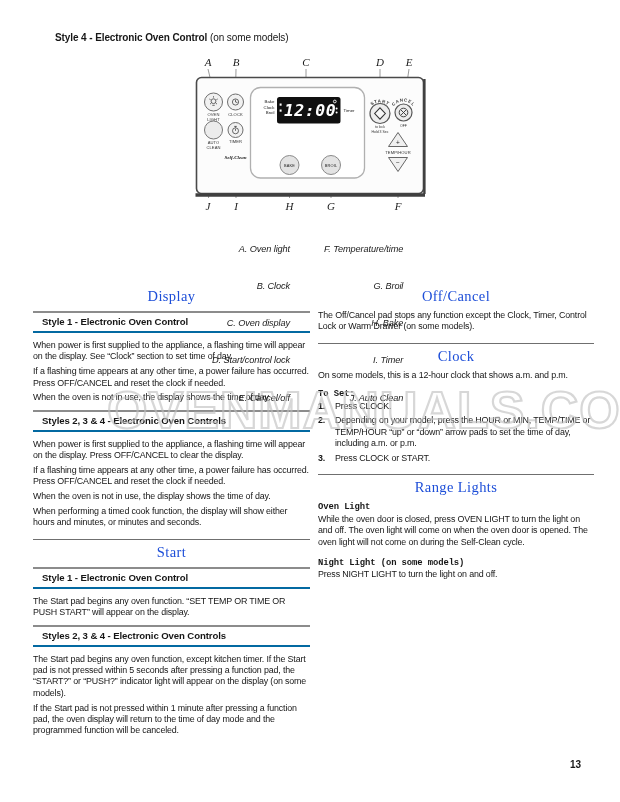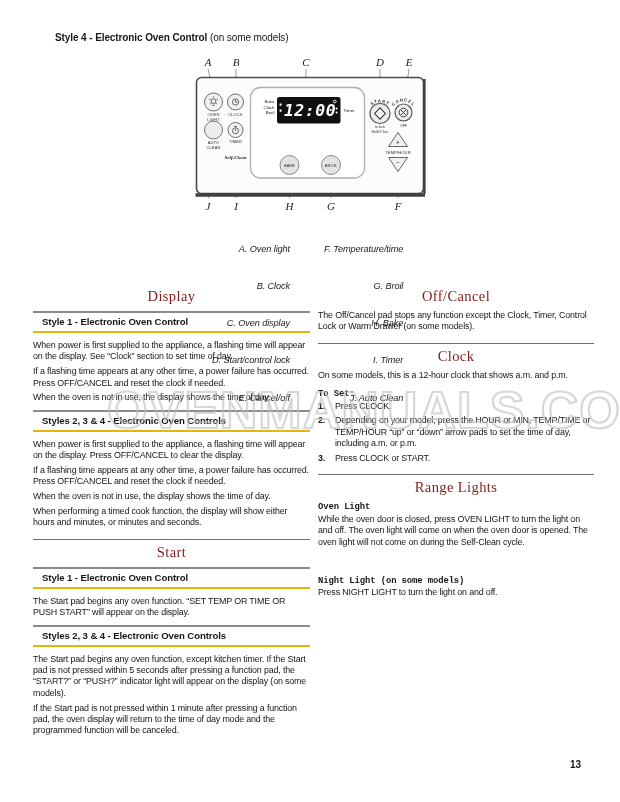--- a/index.html
+++ b/index.html
@@ -10,23 +10,23 @@
   }
   .doc-title{position:absolute;left:33px;top:32px;font-size:10px;letter-spacing:-0.1px;margin-left:22px;}
   .doc-title .b{font-weight:bold;}
   .diagram-svg{position:absolute;left:0;top:50px;}
   .legend{position:absolute;font-style:italic;font-size:9.2px;line-height:12.4px;color:#222;white-space:pre;letter-spacing:-0.1px;text-align:right;}
   .legend-left{left:212px;top:218px;}
   .legend-right{left:324px;top:218px;}
   .col{position:absolute;top:288px;}
   .col-left{left:33px;width:277px;}
   .col-right{left:318px;width:276px;}
-  .sec-h{font-family:"Liberation Serif",serif;font-size:14.5px;color:#7f1d1d;text-align:center;letter-spacing:0.4px;margin:0 0 5px;}
+  .sec-h{font-family:"Liberation Serif",serif;font-size:14.5px;color:#1d4ed8;text-align:center;letter-spacing:0.4px;margin:0 0 5px;}
   .sep{border-top:1.5px solid #6f6f6f;margin:10px 0 4px;}
-  .style-box{border-top:2px solid #8c8c8c;border-bottom:2px solid #eab308;padding:3px 0 4px 9px;font-weight:bold;font-size:9.6px;margin:6px 0 7px;letter-spacing:-0.1px;}
+  .style-box{border-top:2px solid #8c8c8c;border-bottom:2px solid #0369a1;padding:3px 0 4px 9px;font-weight:bold;font-size:9.6px;margin:6px 0 7px;letter-spacing:-0.1px;}
   p.body-p{font-size:8.9px;line-height:11.4px;margin:0 0 3.4px;letter-spacing:-0.15px;}
   .sub-b{font-weight:bold;font-size:8.9px;line-height:11.4px;margin:8px 0 0;letter-spacing:-0.1px;font-family:Liberation Mono, monospace;}
   .step{display:flex;font-size:8.9px;line-height:11.4px;margin:0 0 3.4px;letter-spacing:-0.15px;}
   .step-num{font-weight:bold;width:17px;flex:none;}
   .step-txt{flex:1;}
   .watermark{
     position:absolute;left:68px;top:380px;z-index:6;pointer-events:none;white-space:nowrap;
     font-size:52px;font-weight:bold;letter-spacing:1px;
     color:transparent;margin-left:39px;-webkit-text-stroke:2.2px rgba(190,190,190,0.62);
   }
@@ -238,19 +238,19 @@
   </div>
   <div class="step">
     <span class="step-num">3.</span>
     <span class="step-txt">Press CLOCK or START.</span>
   </div>
 
   <div class="sep"></div>
   <div class="sec-h">Range Lights</div>
   <p class="sub-b" style="margin-top:6px;">Oven Light</p>
   <p class="body-p">While the oven door is closed, press OVEN LIGHT to turn the light on and off. The oven light will come on when the oven door is opened. The oven light will not come on during the Self-Clean cycle.</p>
-  <p class="sub-b" style="margin-top:28px;">Night Light (on some models)</p>
+  <p class="sub-b" style="margin-top:10px;">Night Light (on some models)</p>
   <p class="body-p">Press NIGHT LIGHT to turn the light on and off.</p>
 </div>
 
 <div class="watermark">OVENMANUALS.COM</div>
 
 <div class="page-num">13</div>
 
 </body></html>

